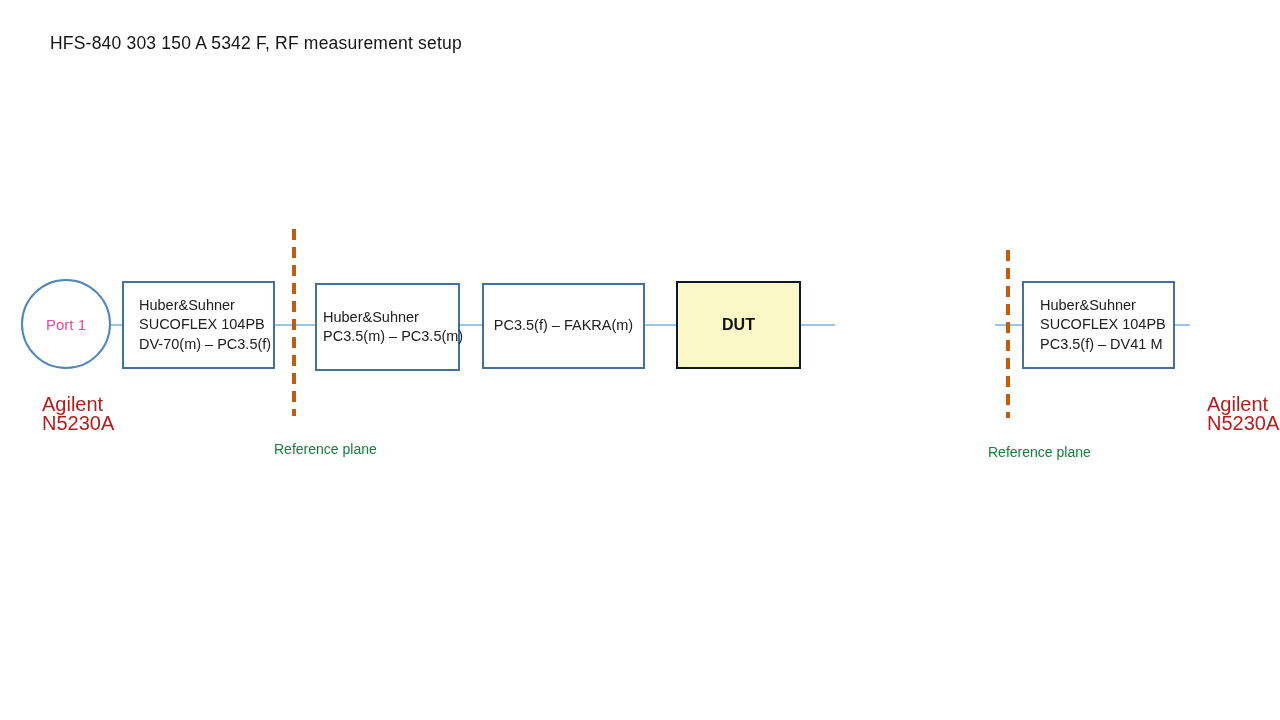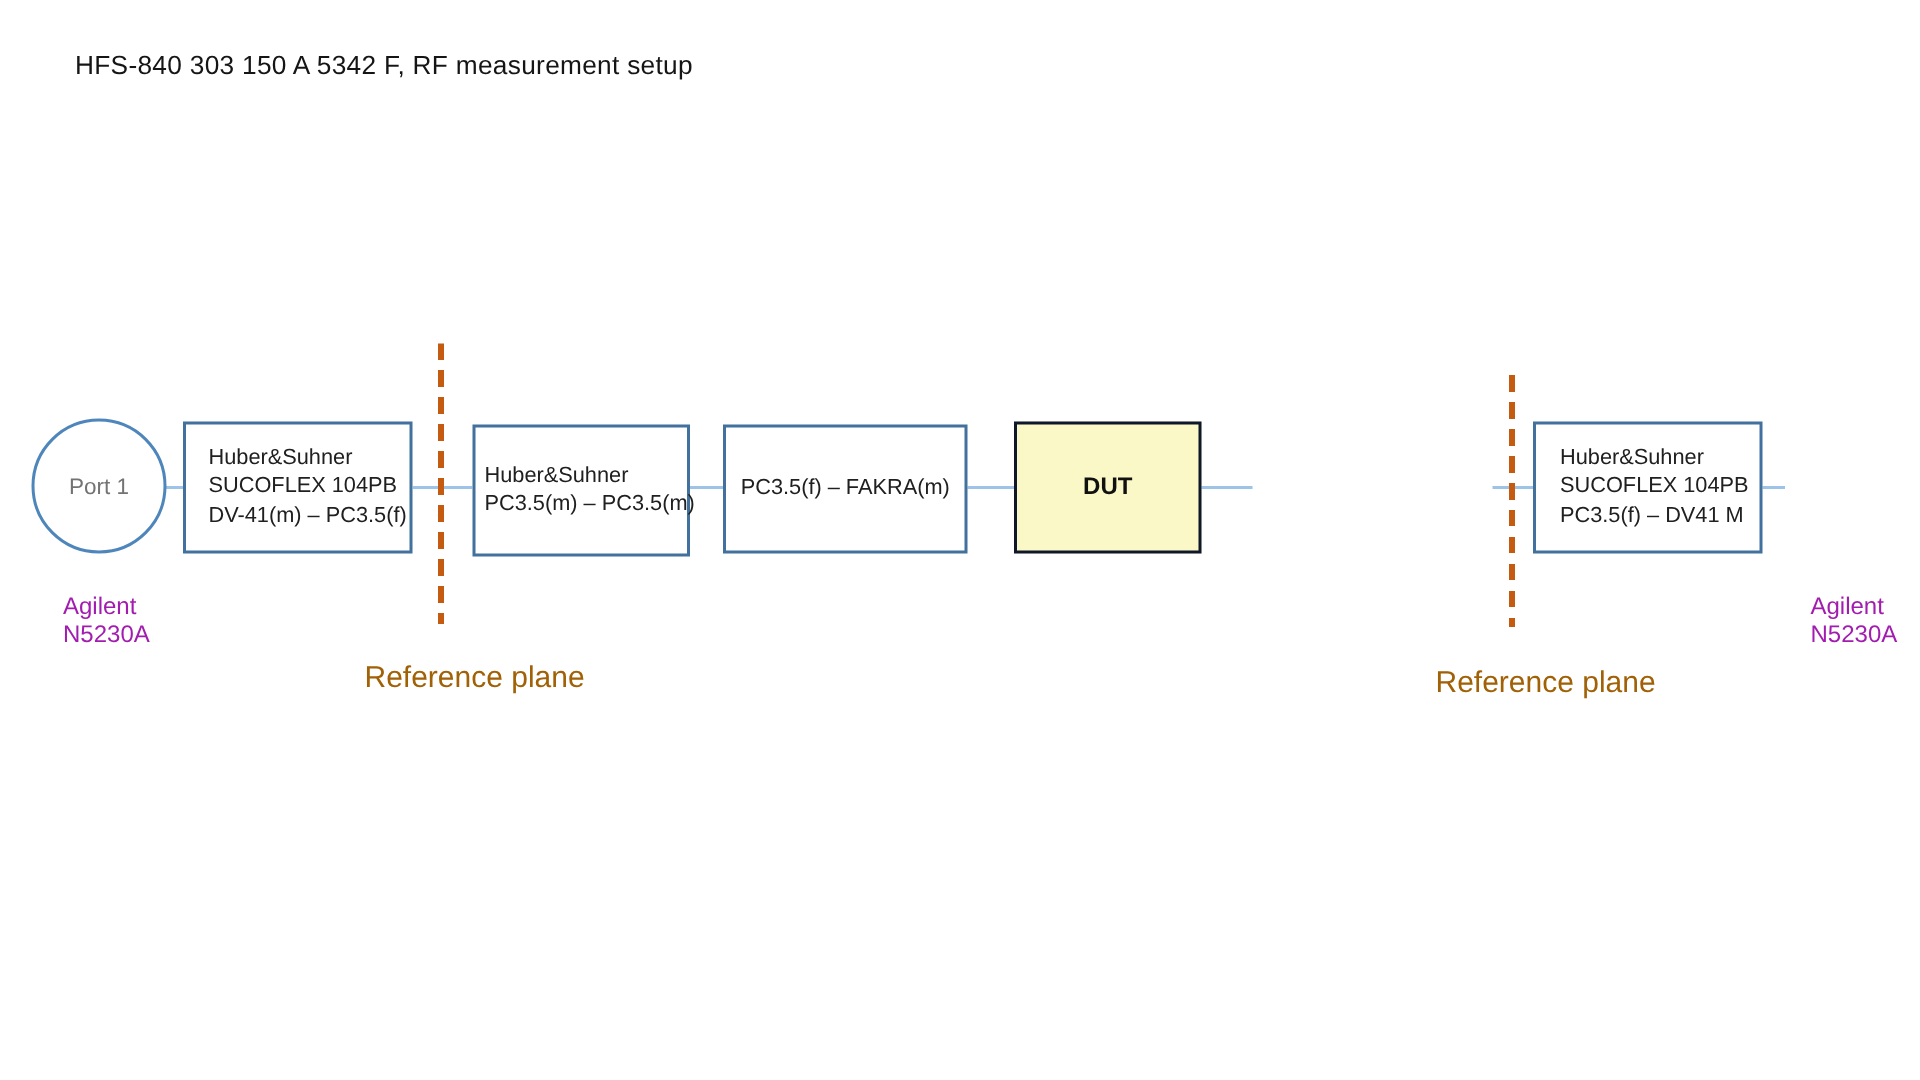--- a/index.html
+++ b/index.html
@@ -11,21 +11,21 @@
 
   .title{
     position:absolute;left:50px;top:33px;font-size:17.5px;color:#151515;
     letter-spacing:0.2px;white-space:nowrap;
   }
 
   .port{
     position:absolute;width:90px;height:90px;border-radius:50%;
     border:2px solid #4e86bc;background:#ffffff;
     display:flex;align-items:center;justify-content:center;
-    font-size:15px;color:#737373;box-sizing:border-box;
+    font-size:15px;color:#ec4899;box-sizing:border-box;
   }
   .port.port1{left:21px;top:279px;}
   .port.port2{left:1188px;top:280px;}
 
   .box{
     position:absolute;background:#ffffff;border:2px solid #41719c;
     box-sizing:border-box;display:flex;flex-direction:column;justify-content:center;
     font-size:14.5px;line-height:19.5px;color:#202020;
   }
   .box .ln{white-space:nowrap;}
@@ -49,27 +49,27 @@
   .conn.c7{left:1173px;width:17px;}
 
   .refline{
     position:absolute;width:4px;
     background:repeating-linear-gradient(to bottom,#c55a11 0 11px,transparent 11px 18px);
   }
   .refline.r1{left:292px;top:229px;height:187px;}
   .refline.r2{left:1006px;top:250px;height:168px;}
 
   .instrument{
-    position:absolute;font-size:16px;line-height:19px;color:#a21caf;white-space:nowrap;
+    position:absolute;font-size:20px;line-height:19px;color:#b91c1c;white-space:nowrap;
   }
   .instrument.left{left:42px;top:395px;}
   .instrument.right{left:1207px;top:395px;}
 
   .refplane-label{
-    position:absolute;font-size:20px;color:#a16207;white-space:nowrap;
+    position:absolute;font-size:14px;color:#15803d;white-space:nowrap;margin-left:31px;
   }
   .refplane-label.r1{left:243px;top:441px;}
   .refplane-label.r2{left:957px;top:444px;}
 </style>
 </head>
 <body>
 
 <div class="canvas">
 
   <div class="title">HFS-840 303 150 A 5342 F, RF measurement setup</div>
@@ -85,21 +85,21 @@
   <div class="refline r1"></div>
   <div class="refline r2"></div>
 
   <div class="port port1">
     <span>Port 1</span>
   </div>
 
   <div class="box box1">
     <span class="ln">Huber&amp;Suhner</span>
     <span class="ln">SUCOFLEX 104PB</span>
-    <span class="ln">DV-41(m) – PC3.5(f)</span>
+    <span class="ln">DV-70(m) – PC3.5(f)</span>
   </div>
 
   <div class="box box2">
     <span class="ln">Huber&amp;Suhner</span>
     <span class="ln">PC3.5(m) – PC3.5(m)</span>
   </div>
 
   <div class="box box3">
     <span class="ln">PC3.5(f) – FAKRA(m)</span>
   </div>

